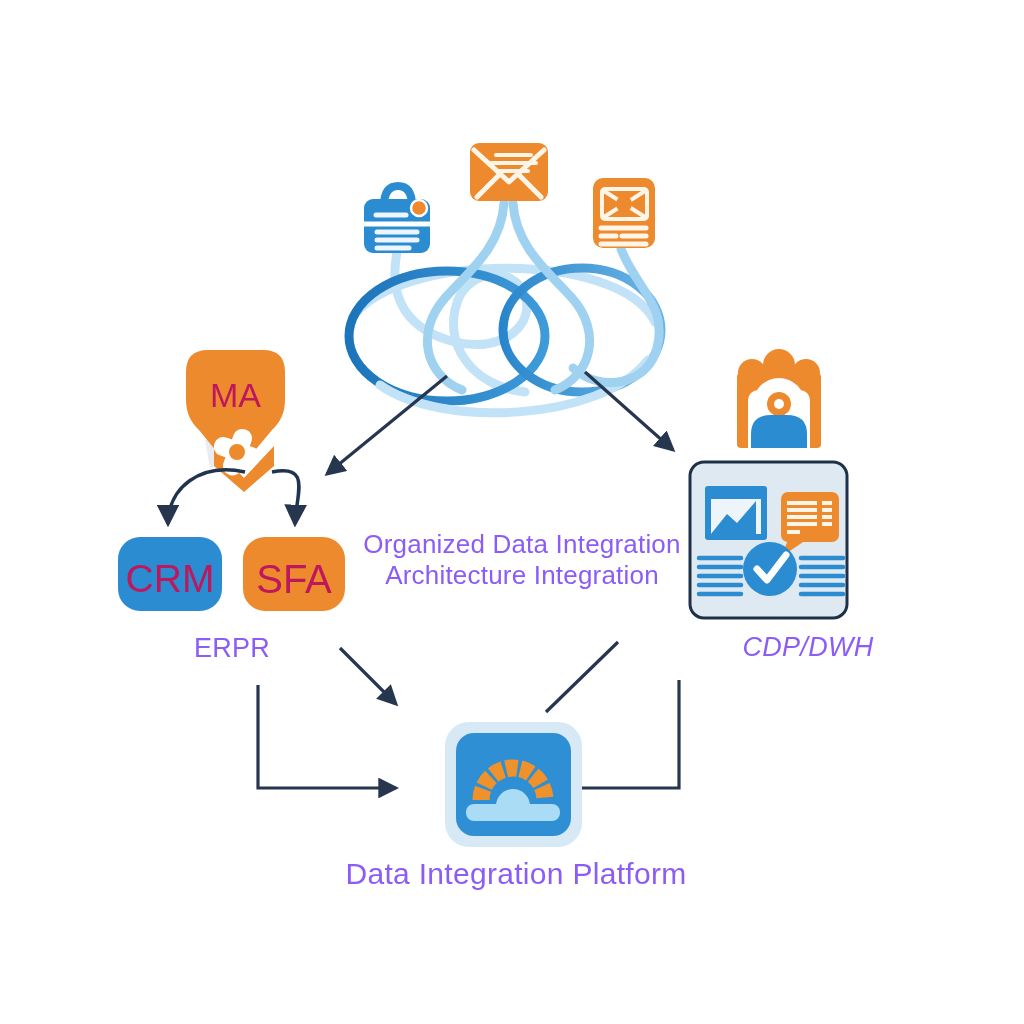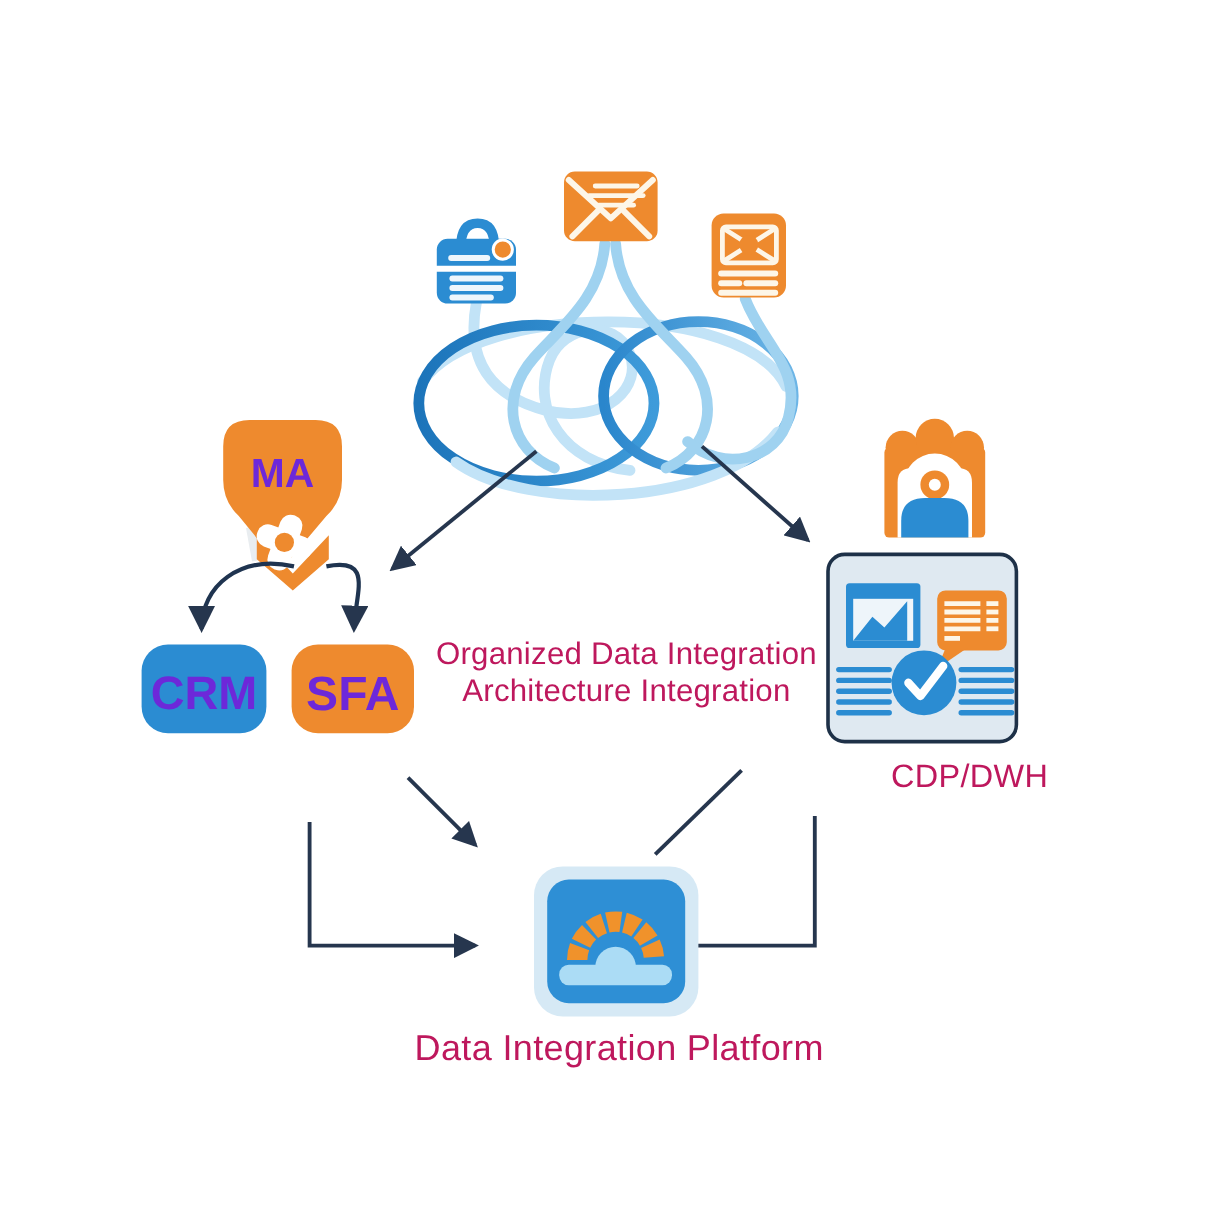--- a/index.html
+++ b/index.html
@@ -1,24 +1,24 @@
 <!DOCTYPE html>
 <html><head>
 <meta charset="utf-8">
 <style>
   html,body{margin:0;padding:0;background:#ffffff;}
   #canvas{
     position:relative;width:1024px;height:1024px;background:#ffffff;overflow:hidden;
     font-family:"Liberation Sans", sans-serif;
   }
   #scene{position:absolute;left:0;top:0;width:1024px;height:1024px;}
-  .lbl{position:absolute;text-align:center;color:#be185d;}
+  .lbl{position:absolute;text-align:center;color:#8b5cf6;}
   .lbl-caption{font-size:27px;font-weight:500;letter-spacing:.3px;}
   .lbl-title{font-size:26px;font-weight:500;line-height:31px;letter-spacing:.2px;}
-  .lbl-box{font-weight:bold;color:#6d28d9;}
+  .lbl-box{font-weight:normal;color:#be185d;}
 </style>
 </head>
 <body>
 
 <div id="canvas">
 
   <svg id="scene" viewBox="0 0 1024 1024">
     <defs>
       <marker id="ah" viewBox="0 0 10 10" refX="8.5" refY="5" markerWidth="6.5" markerHeight="6.5" orient="auto-start-reverse">
         <path d="M0 0 L10 5 L0 10 z" fill="#26364e"></path>
@@ -178,22 +178,23 @@
       </g>
     </g>
   </svg>
 
   <div class="lbl lbl-box" style="left:186px;top:376px;width:99px;font-size:34px;">MA</div>
 
   <div class="lbl lbl-box" style="left:118px;top:557px;width:104px;font-size:39px;">CRM</div>
 
   <div class="lbl lbl-box" style="left:243px;top:557px;width:102px;font-size:40px;">SFA</div>
 
-
-  <div class="lbl lbl-caption" style="left:708px;top:632px;width:200px;">CDP/DWH</div>
+  <div class="lbl lbl-caption" style="left:132px;top:633px;width:200px;">ERPR</div>
+
+  <div class="lbl lbl-caption" style="left:708px;top:632px;width:200px;font-style:italic;">CDP/DWH</div>
 
   <div class="lbl lbl-title" style="left:347px;top:529px;width:350px;">
     <div>Organized Data Integration</div>
     <div>Architecture Integration</div>
   </div>
 
   <div class="lbl lbl-caption" style="left:341px;top:857px;width:350px;font-size:30px;">Data Integration Platform</div>
 
 </div>
 

